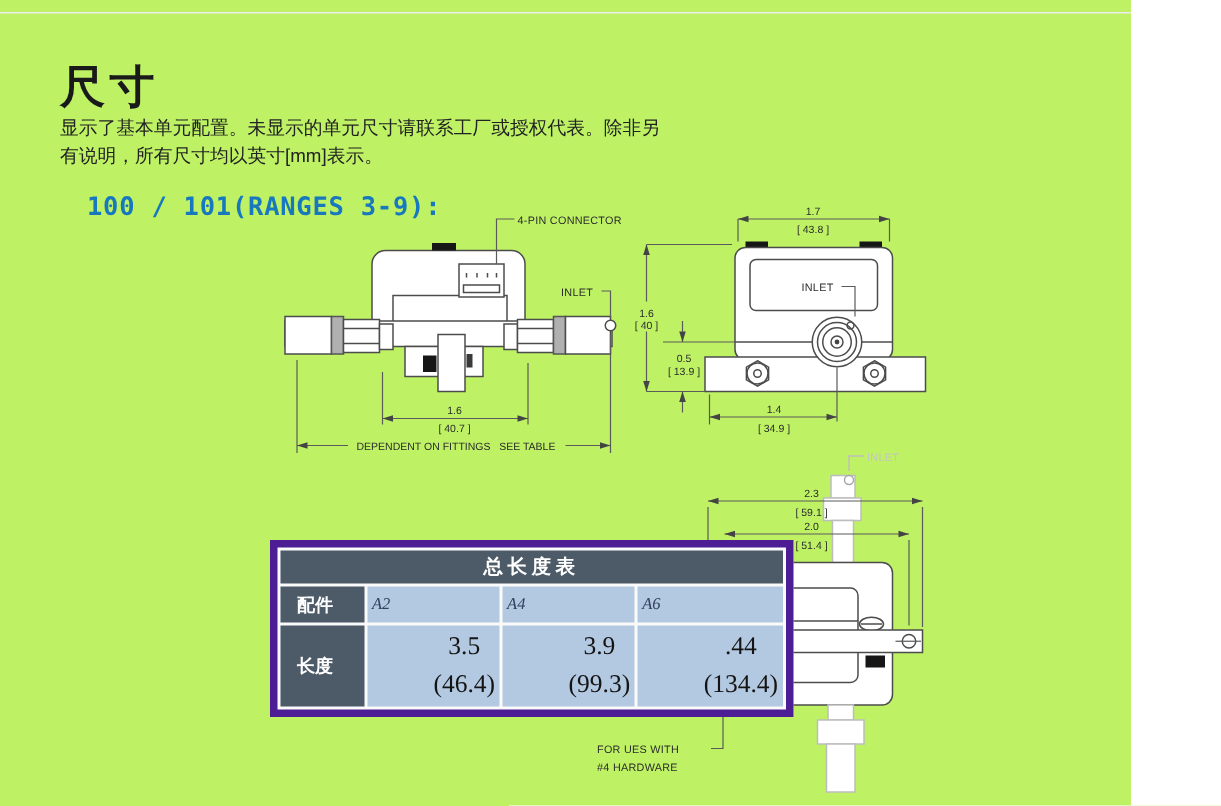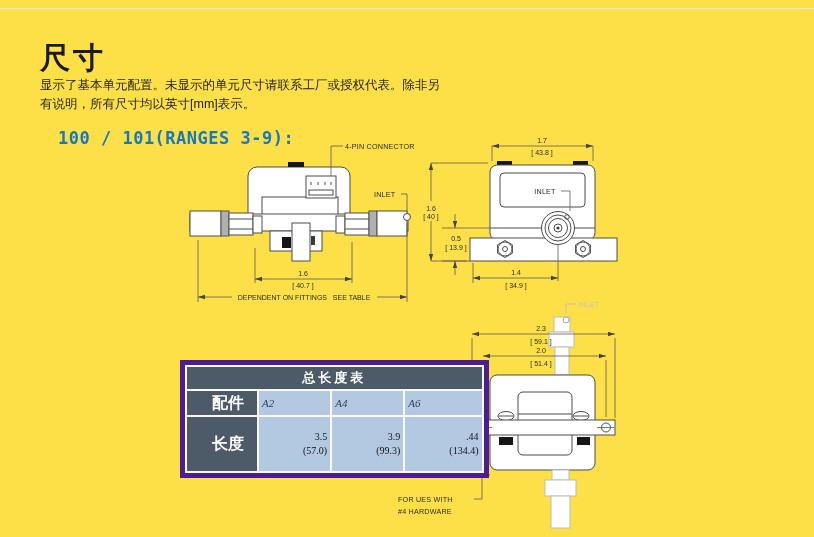--- a/index.html
+++ b/index.html
@@ -1,16 +1,16 @@
 <!DOCTYPE html>
 <html><head>
 <meta charset="utf-8">
 <style>
   html,body{margin:0;padding:0;background:#fff;}
-  .page{position:relative;width:814px;height:537px;background:#fde047;overflow:hidden;
+  .page{position:relative;width:754px;height:537px;background:#bef264;overflow:hidden;
         font-family:"Liberation Sans",sans-serif;color:#1a1a1a;}
   .top-rule{position:absolute;top:8px;left:0;width:100%;height:1px;background:#ececec;}
   .title{position:absolute;left:40px;top:38px;font-size:30px;font-weight:bold;
          font-family:"Liberation Serif",serif;letter-spacing:3px;}
   .intro{position:absolute;left:40px;top:76px;width:540px;font-size:12.5px;line-height:1.5;color:#222;margin:0;}
   .section-heading{position:absolute;left:58px;top:128px;font-size:17px;font-weight:bold;color:#1878be;
          font-family:"DejaVu Sans Mono",monospace;letter-spacing:.5px;}
   svg{position:absolute;}
   .svg-side{left:185px;top:130px;}
   .svg-front{left:420px;top:133px;}
@@ -23,26 +23,26 @@
   .ah{fill:#444;stroke:none;}
   .blk{fill:#161616;stroke:none;}
   .faded{stroke:#bdbdbd;fill:#fff;stroke-width:1;}
   .fadedln{stroke:#bdbdbd;fill:none;stroke-width:.9;}
   .fadedtxt{fill:#c4c4c4;}
   .table-wrap{position:absolute;left:180px;top:360px;border:5px solid #4c1d95;background:#fafafa;}
   table.len{border-collapse:separate;border-spacing:2px;}
   td{padding:0 3px;vertical-align:middle;}
   .th-title{background:#4d5a68;color:#fff;font-weight:bold;font-size:13px;text-align:center;
             height:22px;letter-spacing:3px;}
-  .th-dark{background:#4d5a68;color:#fff;font-weight:bold;font-size:16px;text-align:left;
-           padding-left:25px;width:42px;}
+  .th-dark{background:#4d5a68;color:#fff;font-weight:bold;font-size:12px;text-align:left;
+           padding-left:11px;width:42px;}
   .col-hdr{background:#b3c9e1;color:#33405e;font-style:italic;text-align:left;
            font-family:"Liberation Serif",serif;font-size:11px;width:40px;height:24px;margin-left:34px;}
-  .cell-blue{background:#b3c9e1;color:#141414;text-align:right;
-             font-family:"Liberation Serif",serif;font-size:10px;height:54px;line-height:1.45;padding-left:44px;}
+  .cell-blue{background:#b3c9e1;color:#141414;text-align:center;
+             font-family:"Liberation Serif",serif;font-size:17px;height:54px;line-height:1.45;padding-left:44px;}
 </style>
 </head>
 <body>
 
 <div class="page">
   <div class="top-rule"></div>
 
   <div class="title">尺寸</div>
 
   <p class="intro">
@@ -272,21 +272,21 @@
       <tr>
         <td class="th-dark">配件</td>
         <td class="col-hdr">A2</td>
         <td class="col-hdr">A4</td>
         <td class="col-hdr">A6</td>
       </tr>
       <tr>
         <td class="th-dark">长度</td>
         <td class="cell-blue">
           <div>3.5</div>
-          <div>(57.0)</div>
+          <div>(46.4)</div>
         </td>
         <td class="cell-blue">
           <div>3.9</div>
           <div>(99.3)</div>
         </td>
         <td class="cell-blue">
           <div>.44</div>
           <div>(134.4)</div>
         </td>
       </tr>

